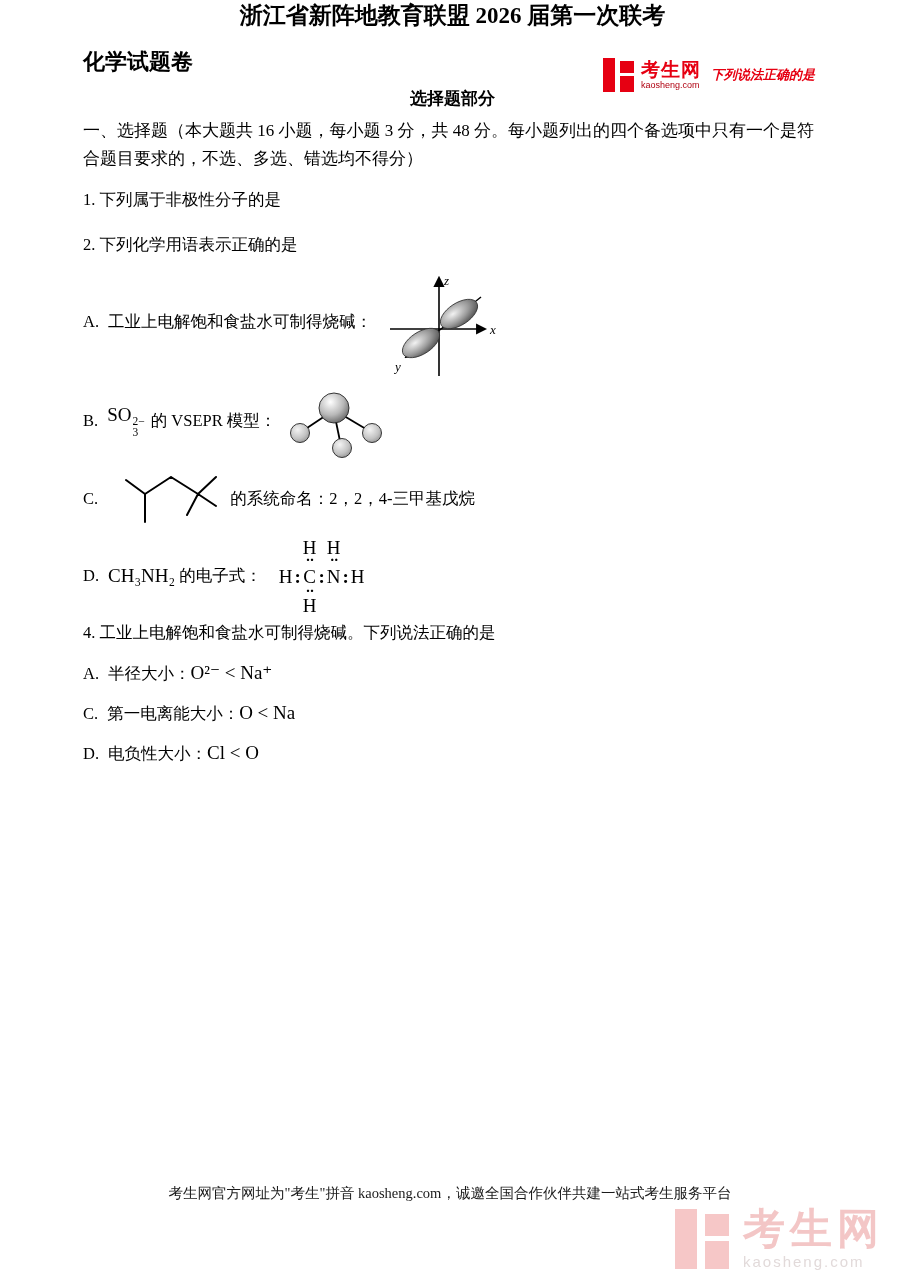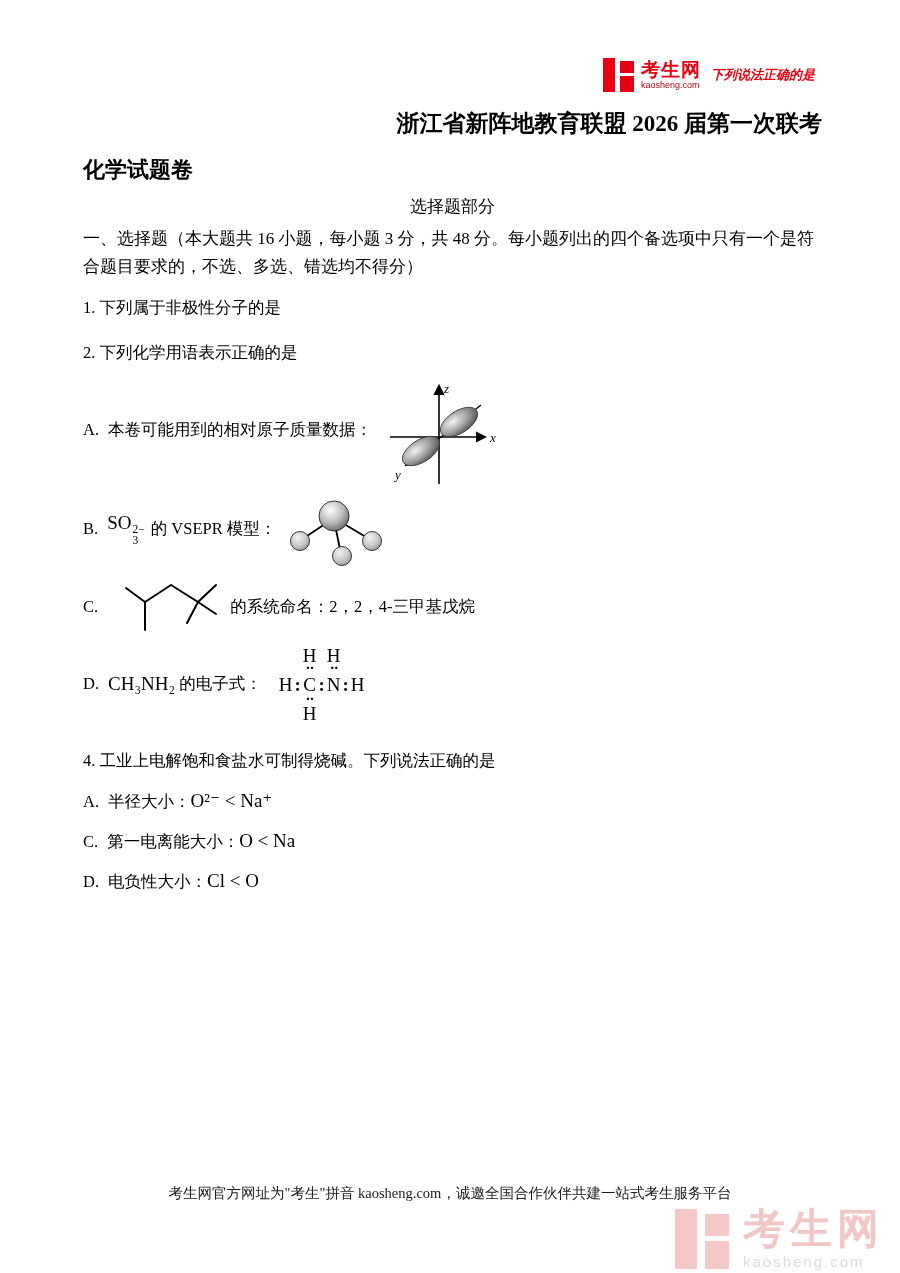--- a/index.html
+++ b/index.html
@@ -16,32 +16,32 @@
   .brand-icon i { position: absolute; background: #e60012; }
   .brand-icon .b1 { left: 0; top: 0; width: 12px; height: 34px; }
   .brand-icon .b2 { left: 17px; top: 3px; width: 14px; height: 12px; }
   .brand-icon .b3 { left: 17px; top: 18px; width: 14px; height: 16px; }
   .brand-text { display: flex; flex-direction: column; line-height: 1; }
   .brand-name { color: #e60012; font-weight: bold; font-size: 19px; letter-spacing: 1px; }
   .brand-domain { color: #b00010; font-size: 9px; margin-top: 2px; font-family: "Liberation Sans", sans-serif; }
   .brand-tagline { color: #e60012; font-size: 13px; font-weight: bold; font-style: italic; margin-left: 4px; white-space: nowrap; }
 
   
-  .title { padding-top: 108px; text-align: right; font-size: 23px; font-weight: bold; }
+  .title { text-align: center; font-size: 23px; font-weight: bold; }
   .subtitle { margin-top: 16px; text-align: left; font-size: 22px; font-weight: bold; }
   .note { margin-top: 21px; font-weight: bold; font-size: 17px; }
-  .section-hdr { margin-top: 10px; text-align: center; font-weight: normal; font-size: 17px; }
+  .section-hdr { margin-top: 10px; text-align: center; font-weight: bold; font-size: 17px; }
   .instructions { margin-top: 7px; font-weight: normal; font-size: 17px; line-height: 1.62; }
 
   
   .stem { font-size: 16.5px; }
   .q1-stem { margin-top: 17px; }
   .q2-stem { margin-top: 23px; }
   .q3-stem { margin-top: 21px; }
-  .q4-stem { margin-top: 28px; }
+  .q4-stem { margin-top: 8px; }
   .formula { font-size: 19px; }
   .olabel { margin-right: 9px; }
   .opt-row { margin-top: 25px; display: grid; grid-template-columns: 182px 188px 184px 1fr; font-size: 16.5px; }
   .optline { margin-top: 17px; font-size: 16.5px; }
   .opt-media { display: flex; align-items: center; font-size: 16.5px; margin-top: 4px; }
   .opt-media.first { margin-top: 10px; }
   .gap-l { margin-left: 10px; }
   .gap-s { margin-left: 4px; }
 
   .emph { text-emphasis: filled dot; text-emphasis-position: under right;
@@ -98,21 +98,21 @@
 
   <div>
     <p class="stem q1-stem">1. 下列属于非极性分子的是</p>
   </div>
 
   <div>
     <p class="stem q2-stem">2. 下列化学用语表示正确的是</p>
 
     <div class="opt-media first">
       <span class="olabel">A.</span>
-      <span>本卷可能用到的相对原子质量数据：</span>
+      <span>工业上电解饱和食盐水可制得烧碱：</span>
       <svg class="gap-l" width="120" height="112" viewBox="0 0 120 112">
         <defs>
           <marker id="arrA" viewBox="0 0 10 10" refX="8" refY="5" markerWidth="7" markerHeight="7" orient="auto">
             <path d="M0,0 L10,5 L0,10 z" fill="#000"></path>
           </marker>
           <radialGradient id="lobeG" cx="38%" cy="35%" r="75%">
             <stop offset="0%" stop-color="#f2f2f2"></stop>
             <stop offset="55%" stop-color="#9b9b9b"></stop>
             <stop offset="100%" stop-color="#474747"></stop>
           </radialGradient>

